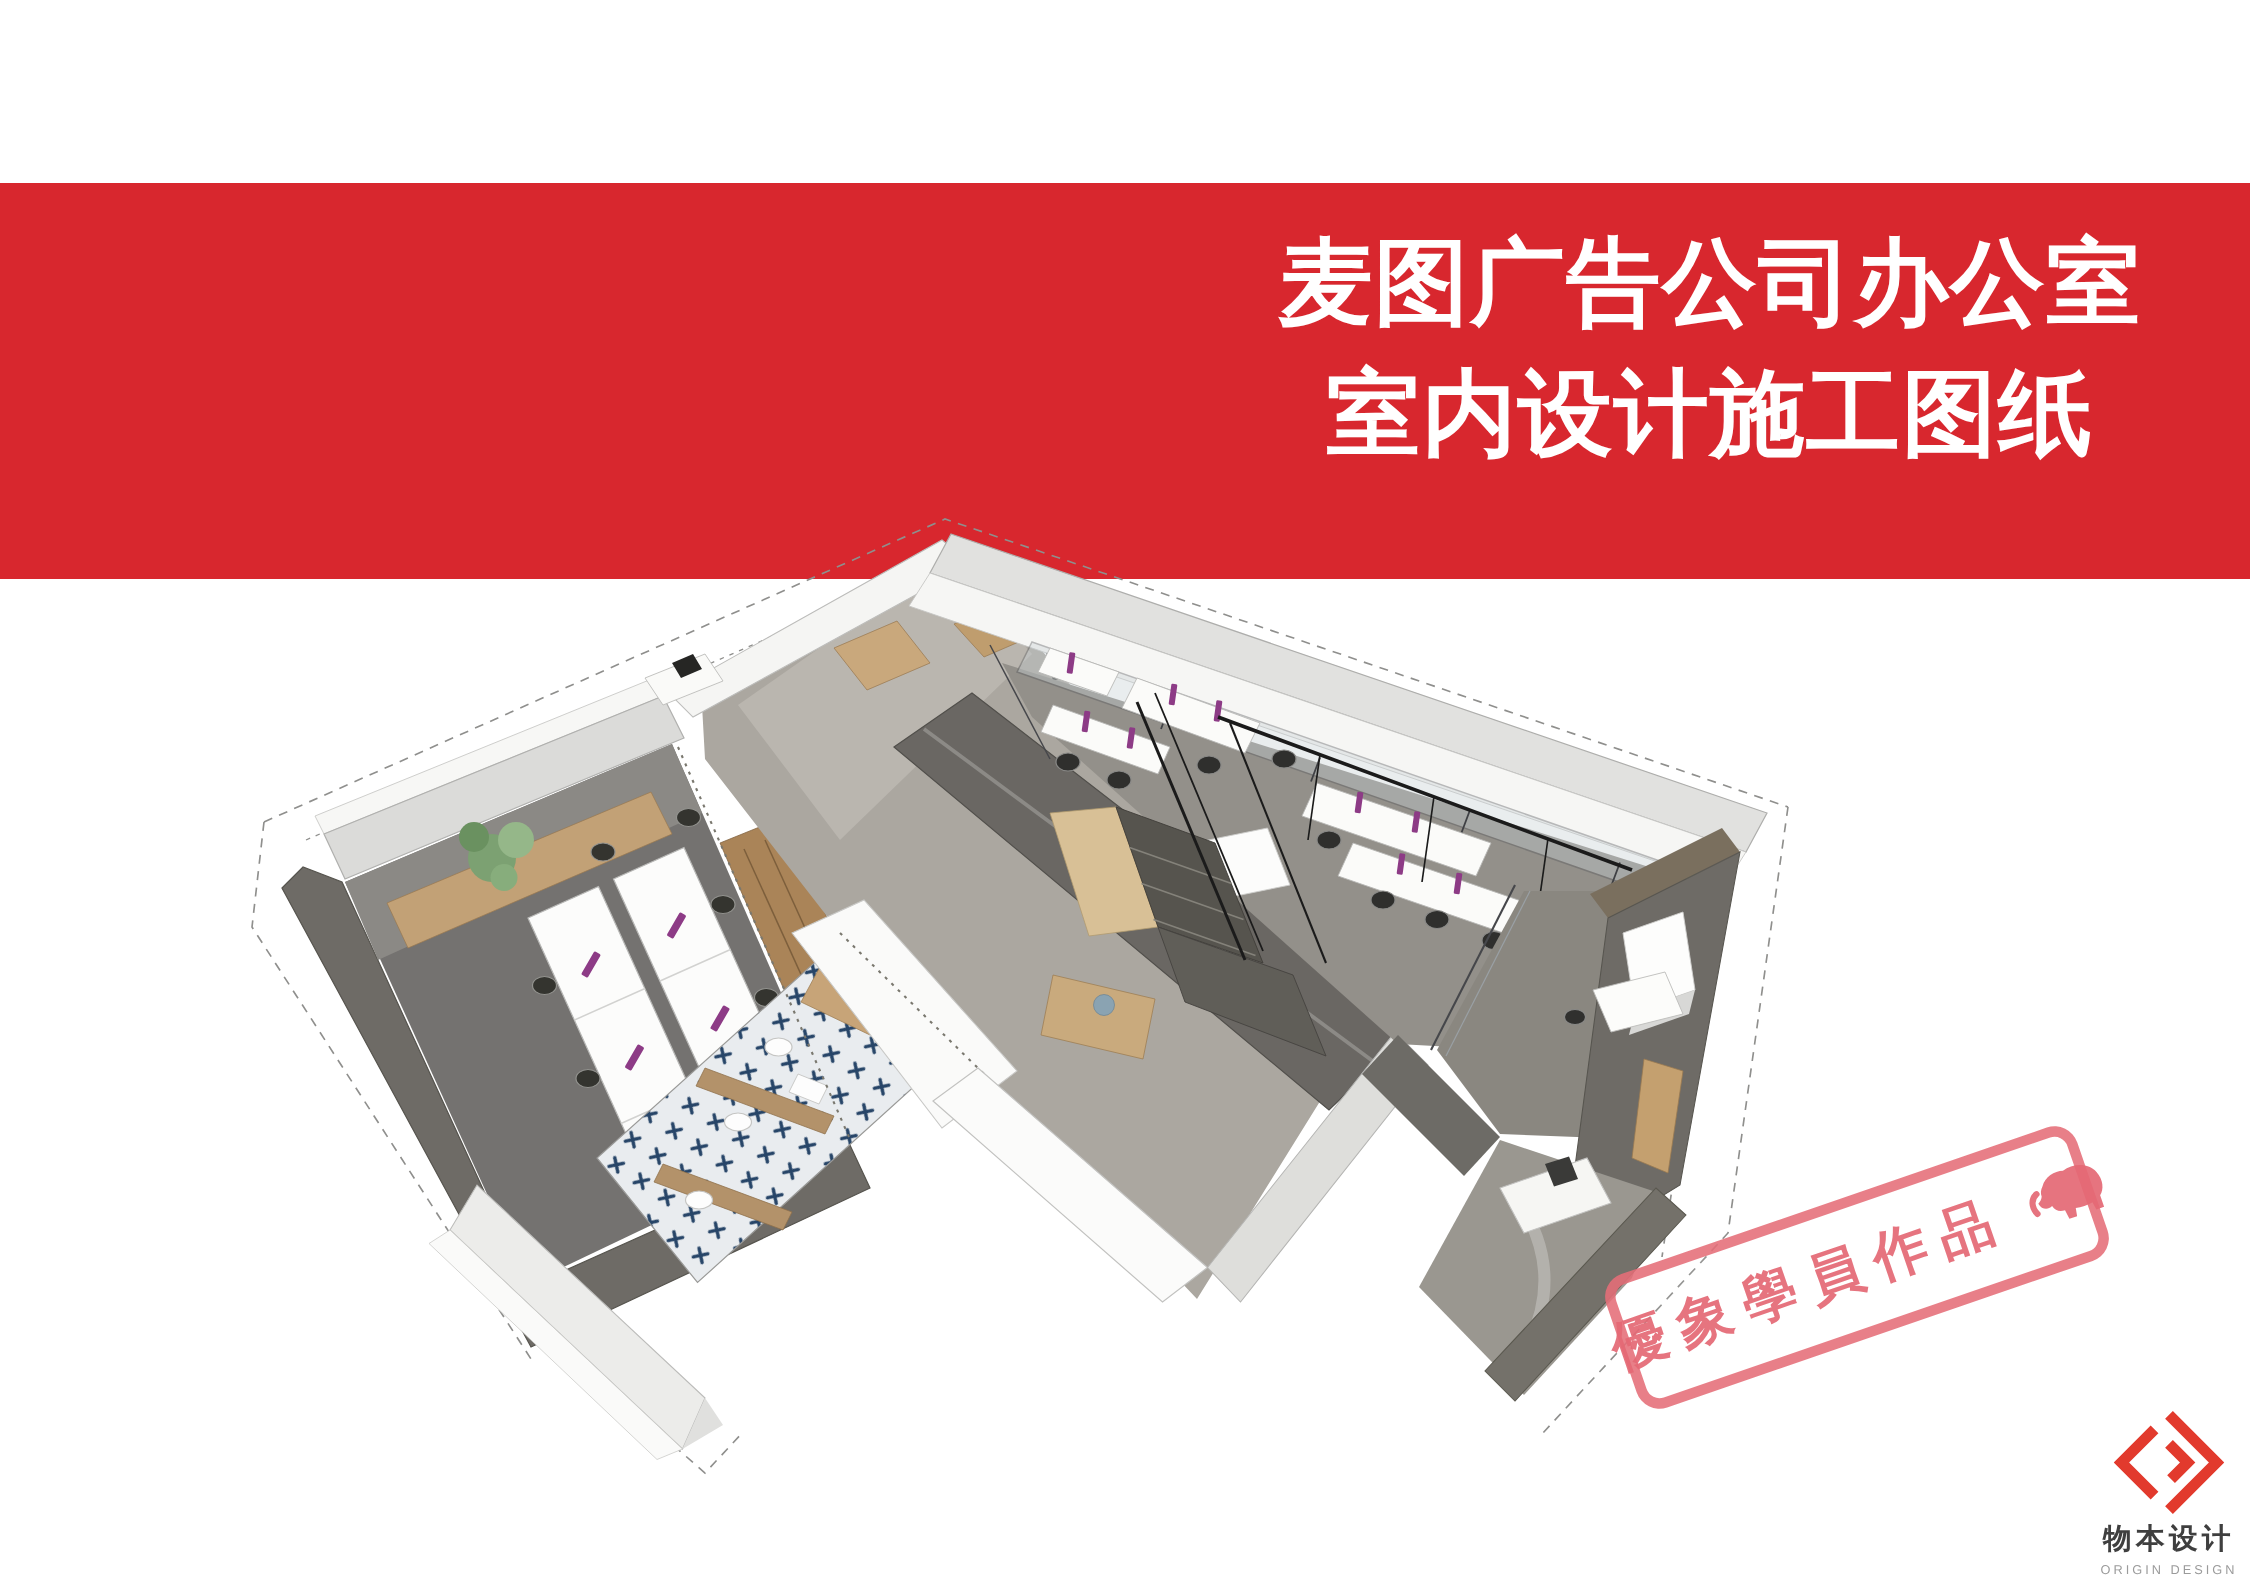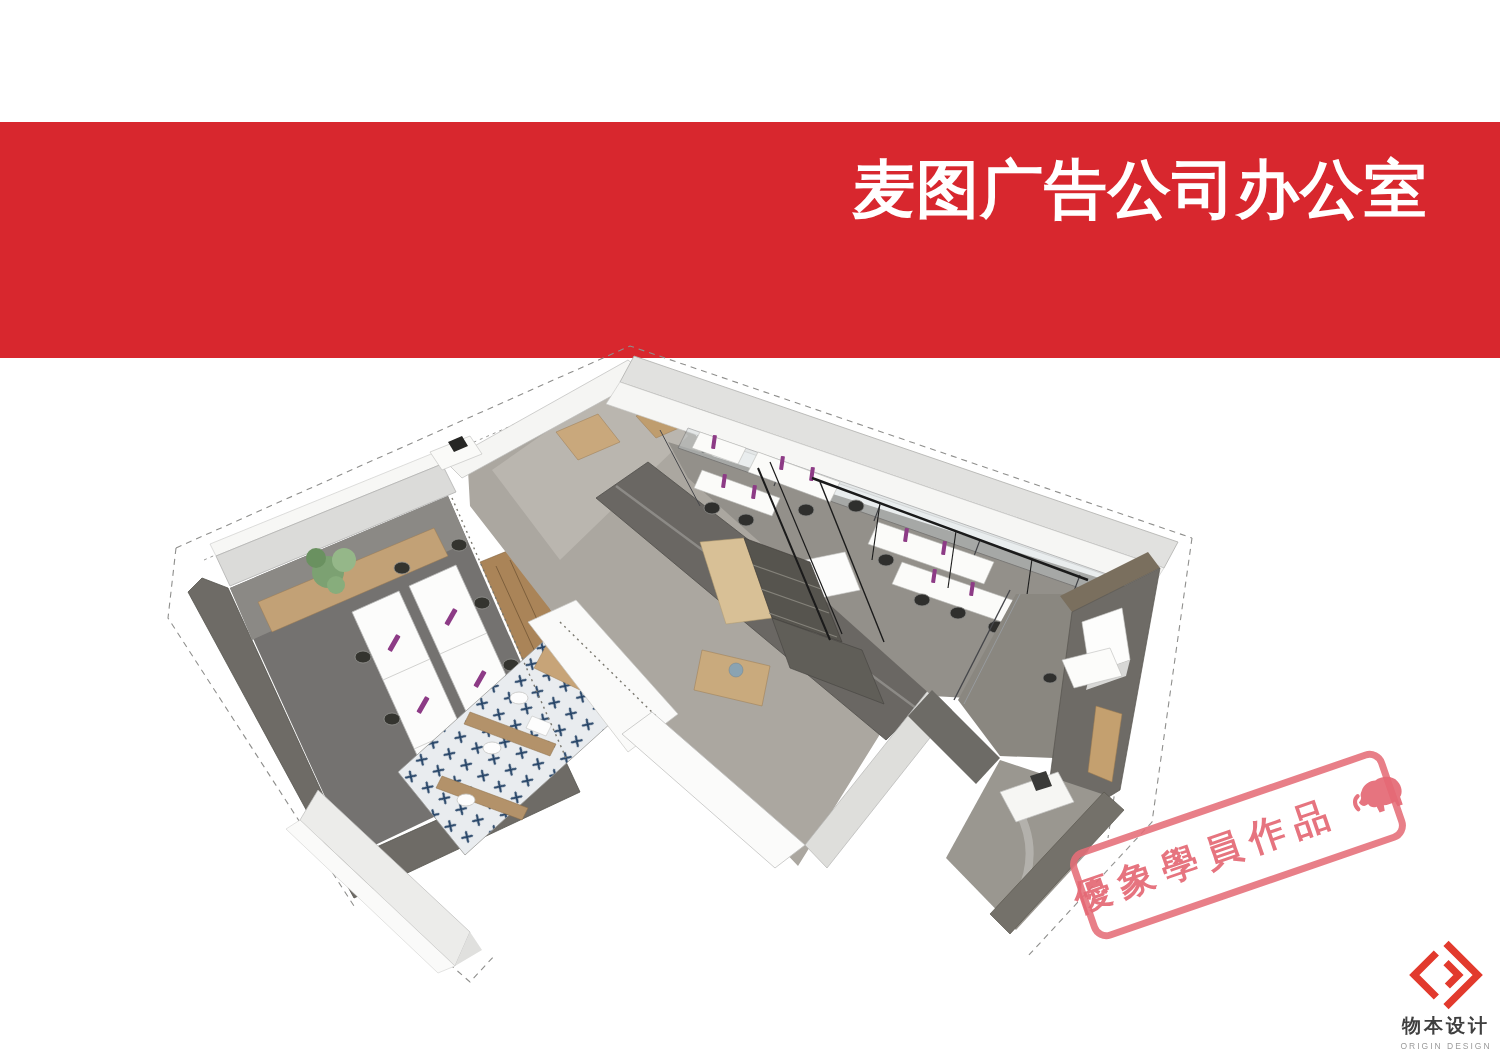--- a/index.html
+++ b/index.html
@@ -1,19 +1,19 @@
 <!DOCTYPE html>
 <html><head>
 <meta charset="utf-8">
 <style>
   html,body{margin:0;padding:0;background:#ffffff;}
   .page{position:relative;width:1500px;height:1061px;background:#ffffff;overflow:hidden;
         font-family:"Liberation Sans","DejaVu Sans",sans-serif;}
   
-  .banner{position:absolute;left:0;top:122px;width:1500px;height:236px;background:#d8272e;}
+  .banner{position:absolute;left:0;top:122px;width:1500px;height:264px;background:#d8272e;}
   .banner-text{position:absolute;left:820px;top:24px;width:640px;text-align:center;
                color:#ffffff;font-weight:bold;font-size:63px;line-height:87px;letter-spacing:1px;}
   
   .model{position:absolute;left:0;top:0;width:1500px;height:1061px;}
   
   .stamp{position:absolute;left:1072px;top:798px;width:318px;height:80px;
          border:7px solid rgba(229,109,120,.88);border-radius:16px;
          transform:rotate(-19deg);display:flex;align-items:center;justify-content:center;
          gap:16px;background:rgba(255,255,255,.06);}
   .stamp-text{color:rgba(228,104,116,.92);font-size:37px;font-weight:bold;letter-spacing:9px;
@@ -26,20 +26,21 @@
   .logo-en{font-size:8.5px;color:#9b9b9b;letter-spacing:2px;margin-top:2px;}
 </style>
 </head>
 <body>
 
 <div class="page">
 
   <header class="banner">
     <div class="banner-text">
       <div>麦图广告公司办公室</div>
+      <div>室内设计施工图纸</div>
     </div>
   </header>
 
   <svg class="model" viewBox="0 0 1500 1061" xmlns="http://www.w3.org/2000/svg">
     <defs>
       <pattern id="tileX" width="20" height="20" patternUnits="userSpaceOnUse" patternTransform="rotate(33)">
         <rect width="20" height="20" fill="#e9ecef"></rect>
         <path d="M4 4 L11 11 M11 4 L4 11" stroke="#274568" stroke-width="2.2" stroke-linecap="round"></path>
       </pattern>
     </defs>

